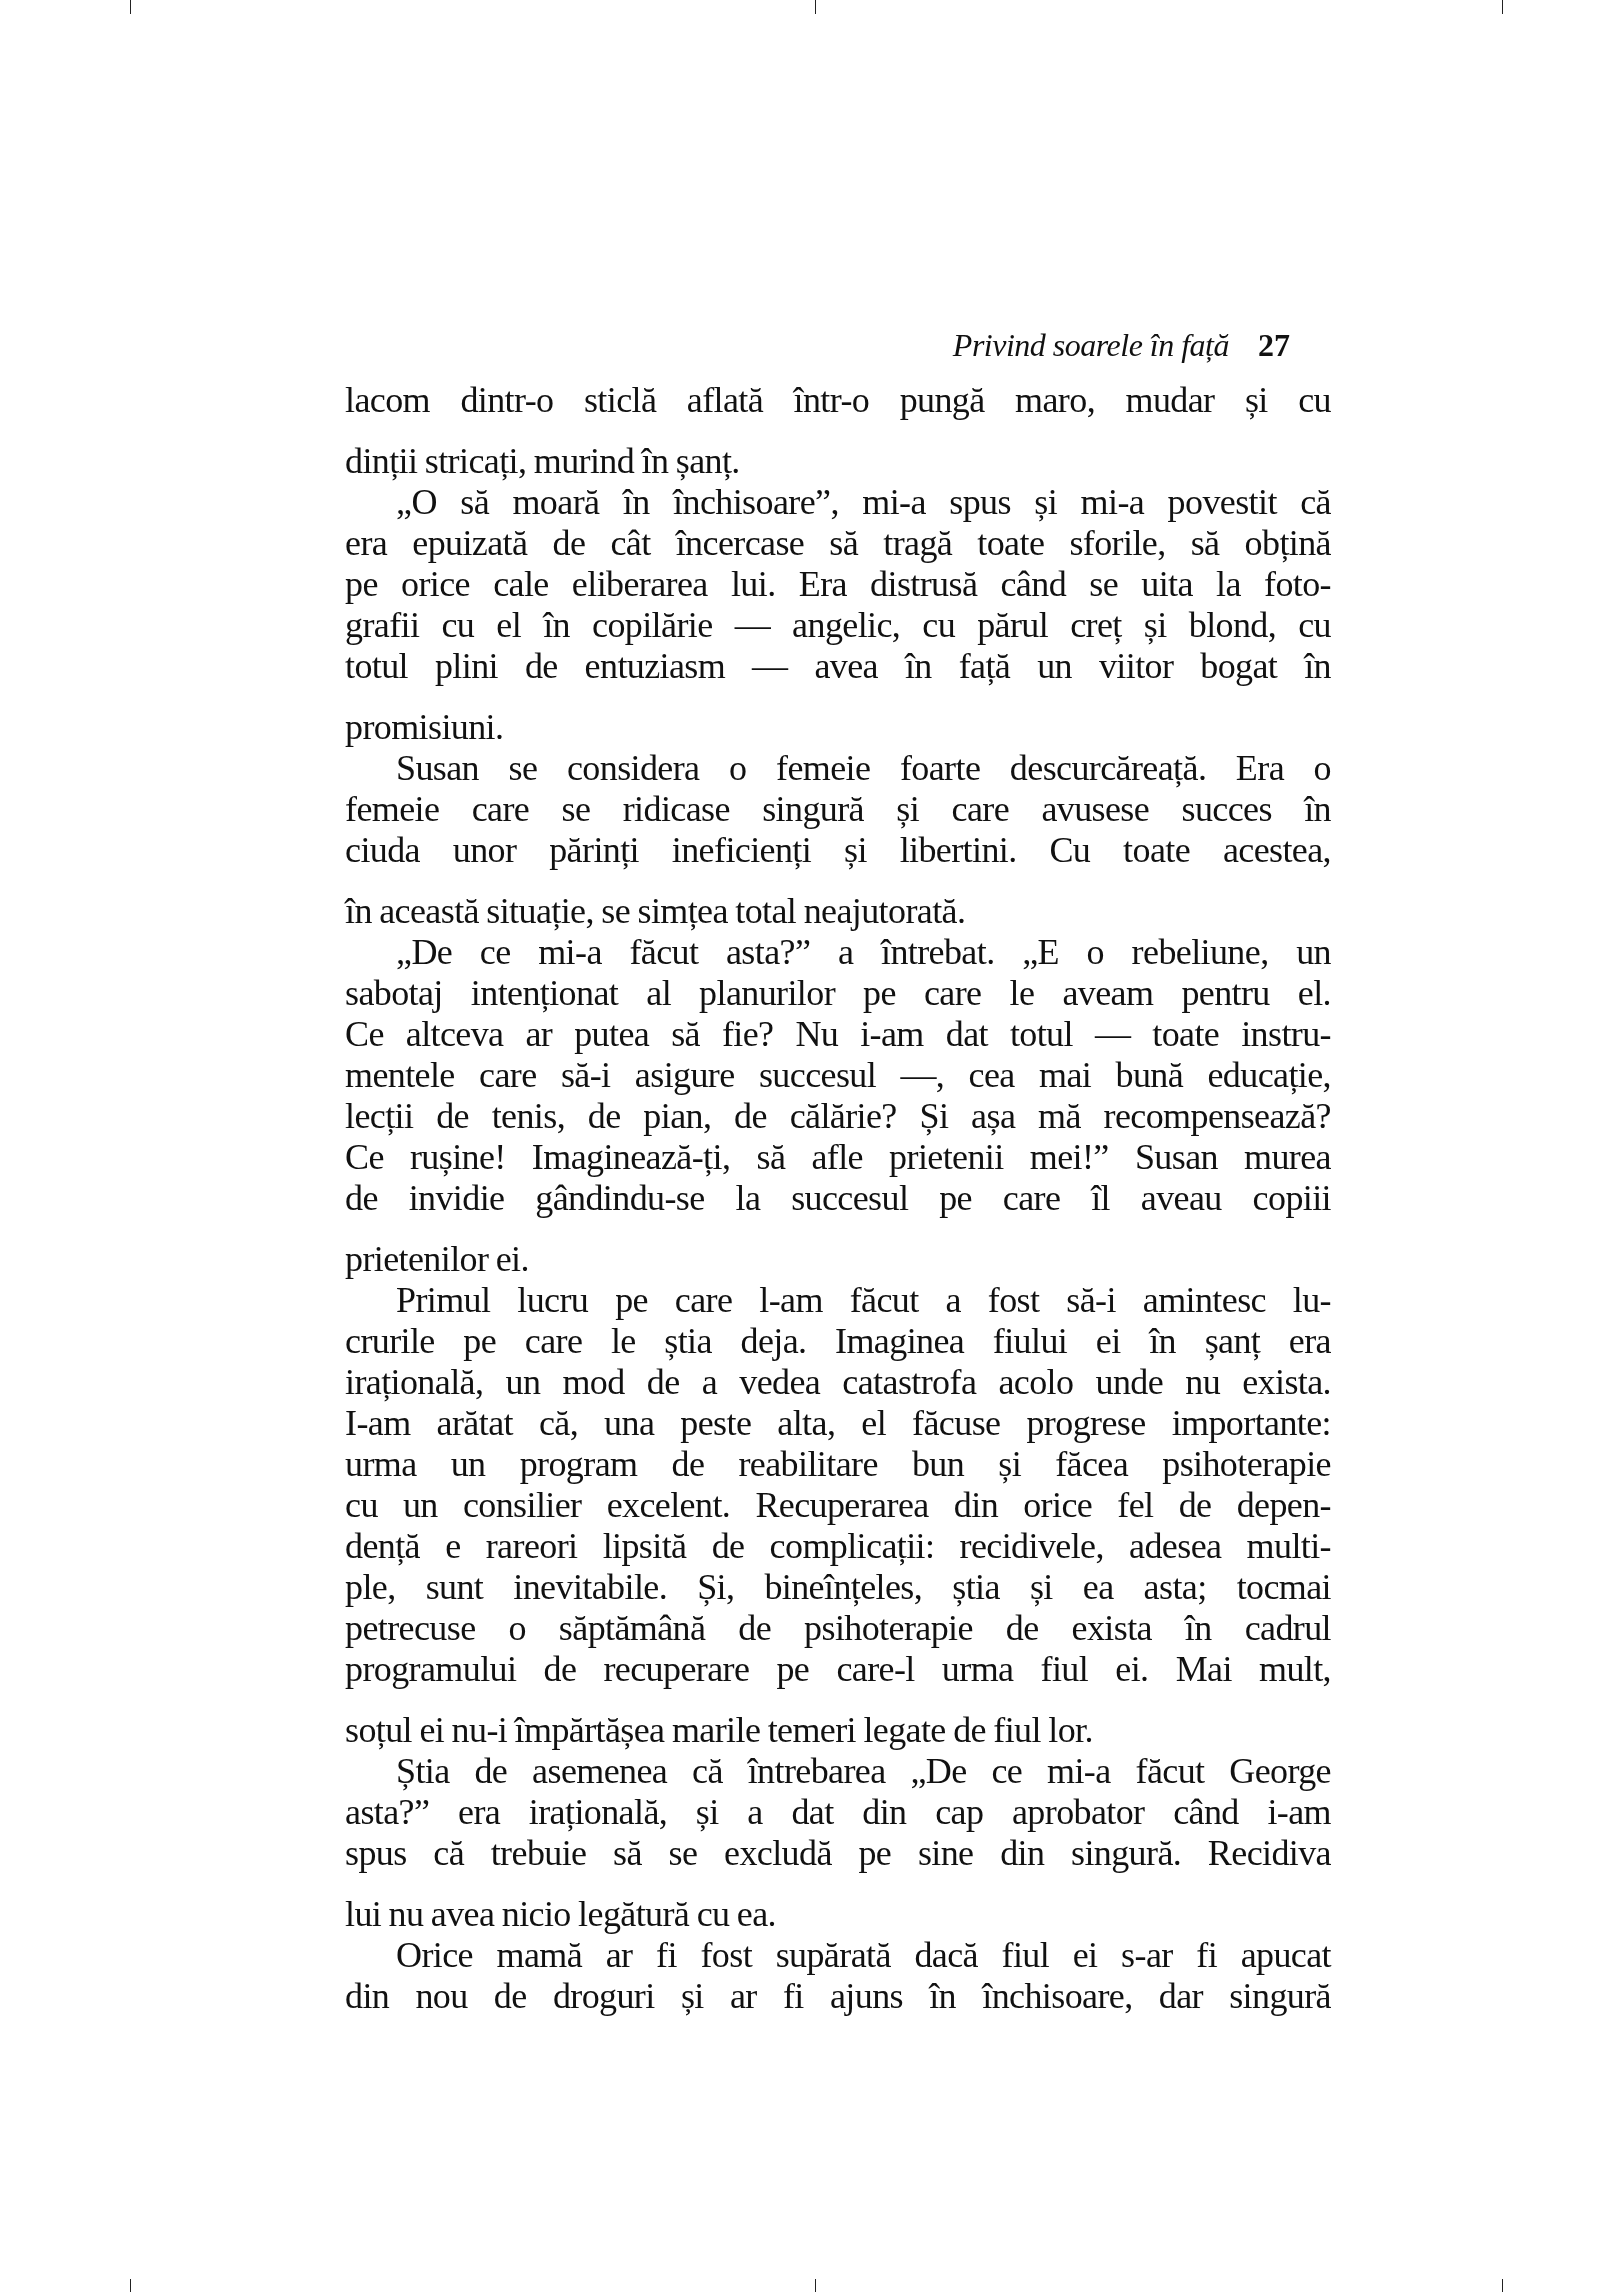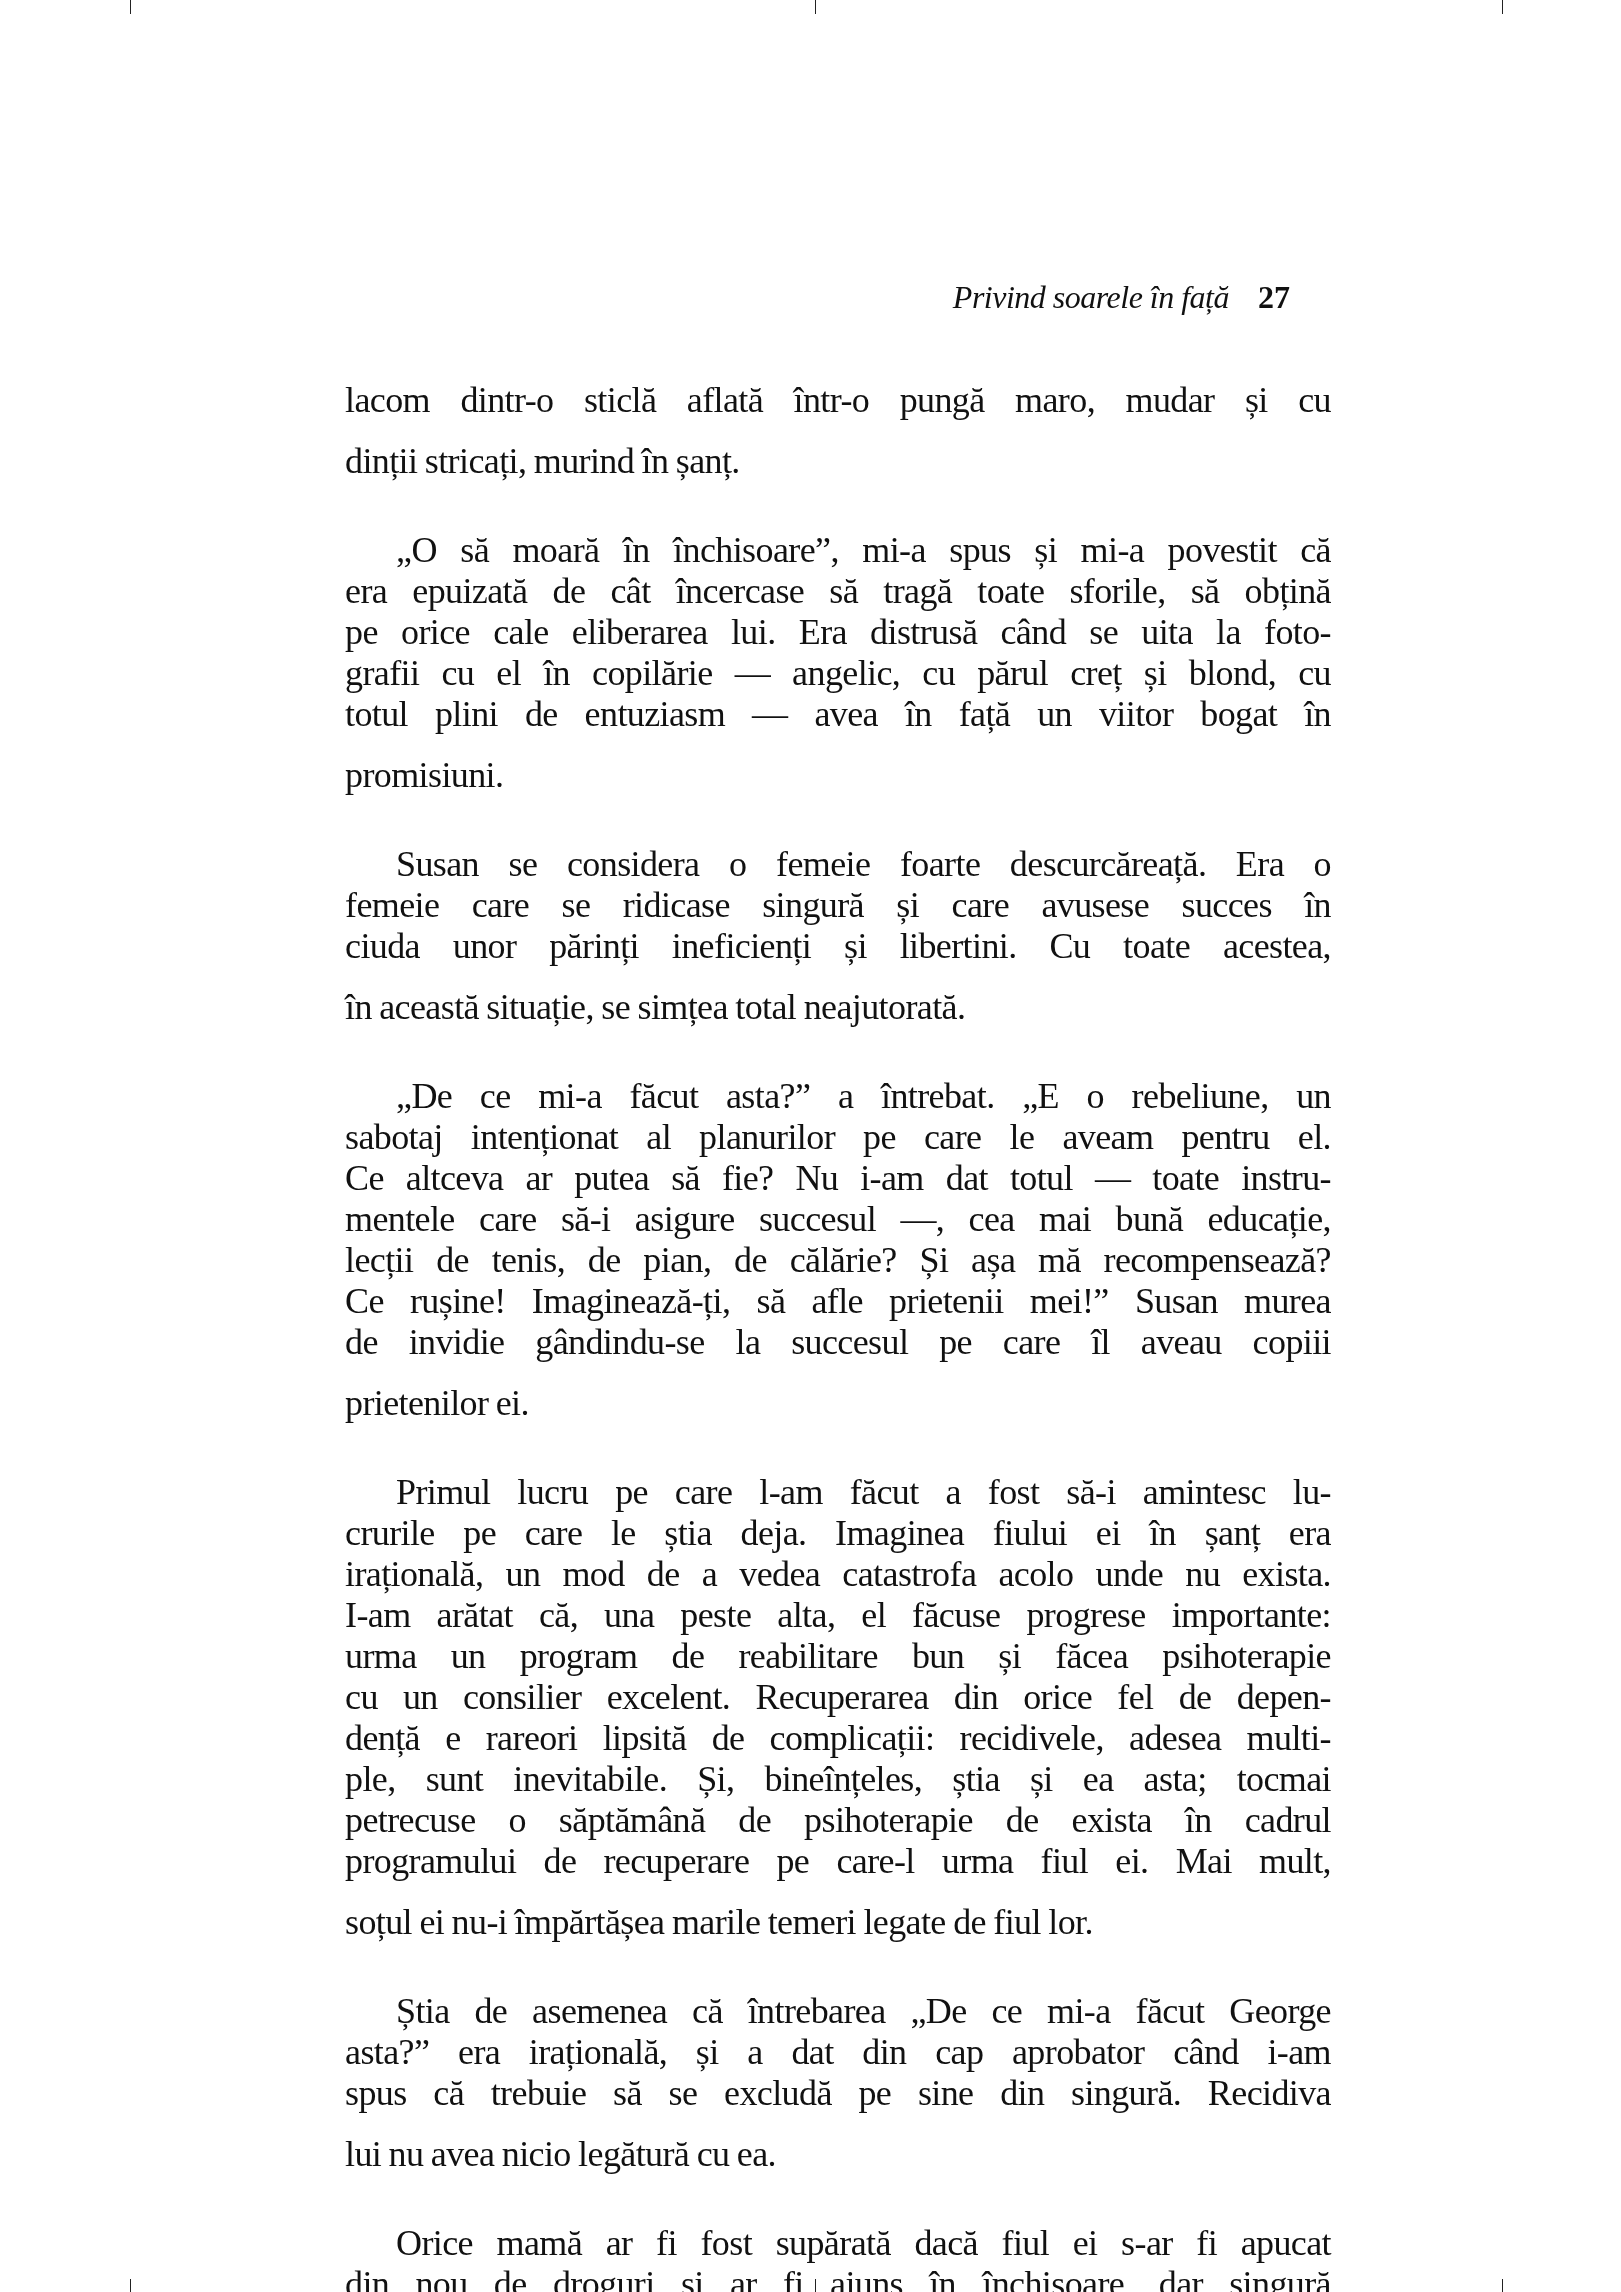--- a/index.html
+++ b/index.html
@@ -30,20 +30,21 @@
     right: 331px;
     display: flex;
     align-items: baseline;
     gap: 29px;
     font-size: 32px;
     line-height: 39px;
   }
   .running-title {
     font-style: italic;
     letter-spacing: -0.5px;
+    margin-top: 48px;
   }
   .page-number {
     font-weight: bold;
   }
 
   .body-text {
     position: absolute;
     top: 380px;
     left: 345px;
     width: 986px;
@@ -58,21 +59,20 @@
     text-align: justify;
     text-align-last: justify;
     height: 41px;
   }
   .line.last {
     text-align-last: left;
     margin-top: 20px;
   }
   .line.indent {
     padding-left: 51px;
-    margin-top: 48px;
   }
 </style>
 </head>
 <body>
 
 <div class="crop-mark crop-top" style="left:130px;"></div>
 <div class="crop-mark crop-top" style="left:815px;"></div>
 <div class="crop-mark crop-top" style="left:1502px;"></div>
 <div class="crop-mark crop-bottom" style="left:130px;"></div>
 <div class="crop-mark crop-bottom" style="left:815px;"></div>

